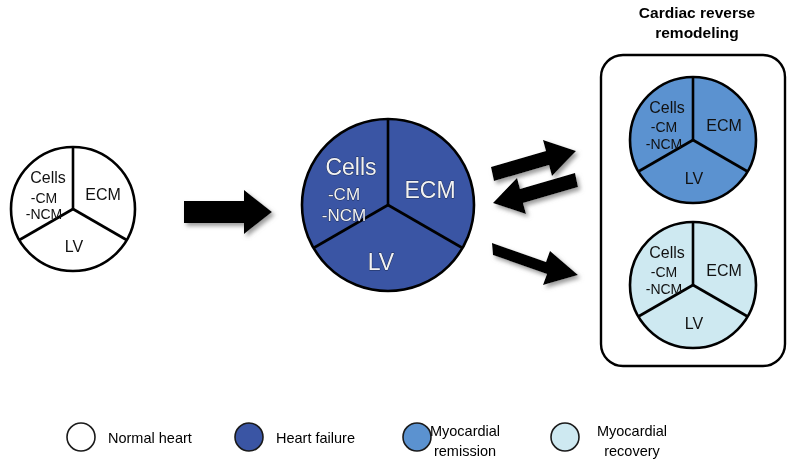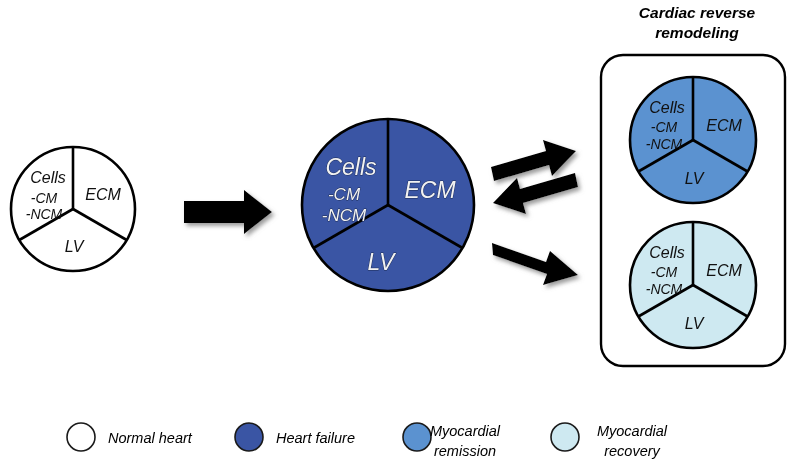--- a/index.html
+++ b/index.html
@@ -14,21 +14,20 @@
     overflow: hidden;
     font-family: "Liberation Sans", sans-serif;
     color: #000000;
   }
 
   #stage {
     position: absolute;
     left: 0; top: 0;
     width: 800px;
     height: 469px;
-    font-style: italic;
   }
 
   svg.diagram {
     position: absolute;
     left: 0; top: 0;
     width: 800px;
     height: 469px;
     display: block;
   }
 

